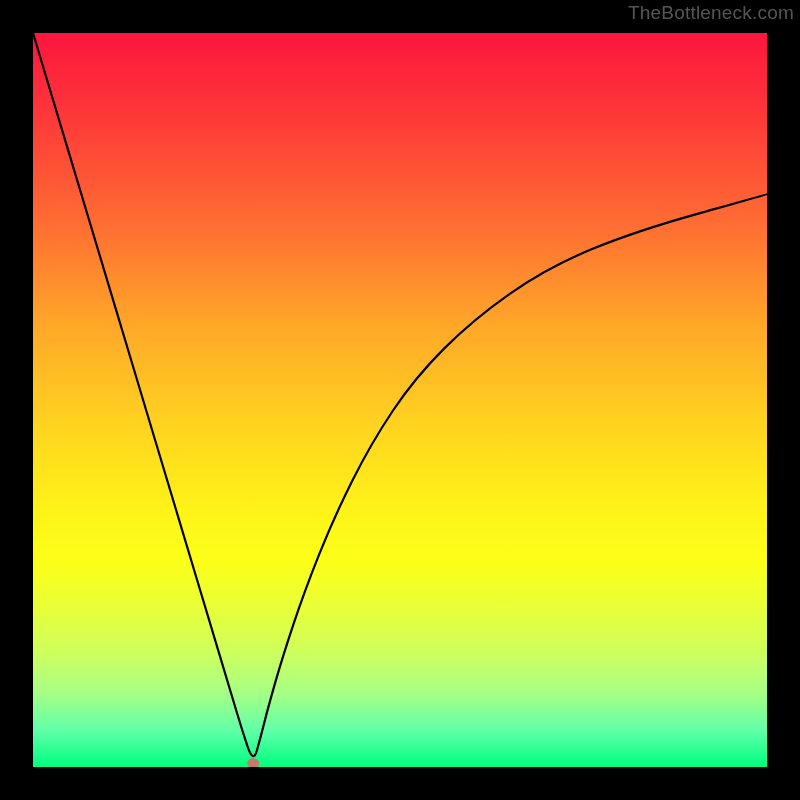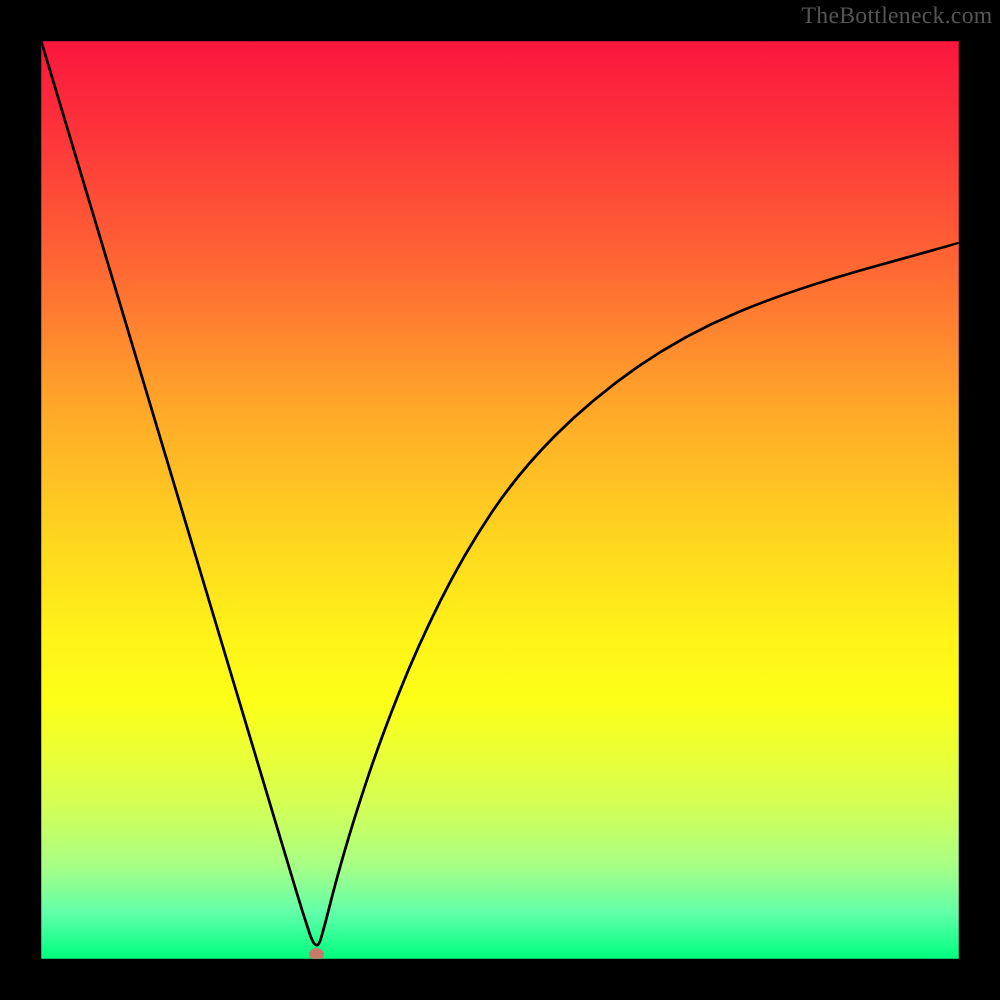--- a/index.html
+++ b/index.html
@@ -37,21 +37,21 @@
     top: 33px;
     width: 734px;
     height: 734px;
     pointer-events: none;
   }
   .watermark {
     position: absolute;
     top: 2px;
     right: 6px;
     color: #555;
-    font-family: Liberation Serif, serif;
+    font-family: Liberation Sans, sans-serif;
     font-size: 19px;
     font-weight: 500;
     letter-spacing: 0.2px;
     user-select: none;
   }
 </style>
 </head>
 <body>
 <div class="container">
 

